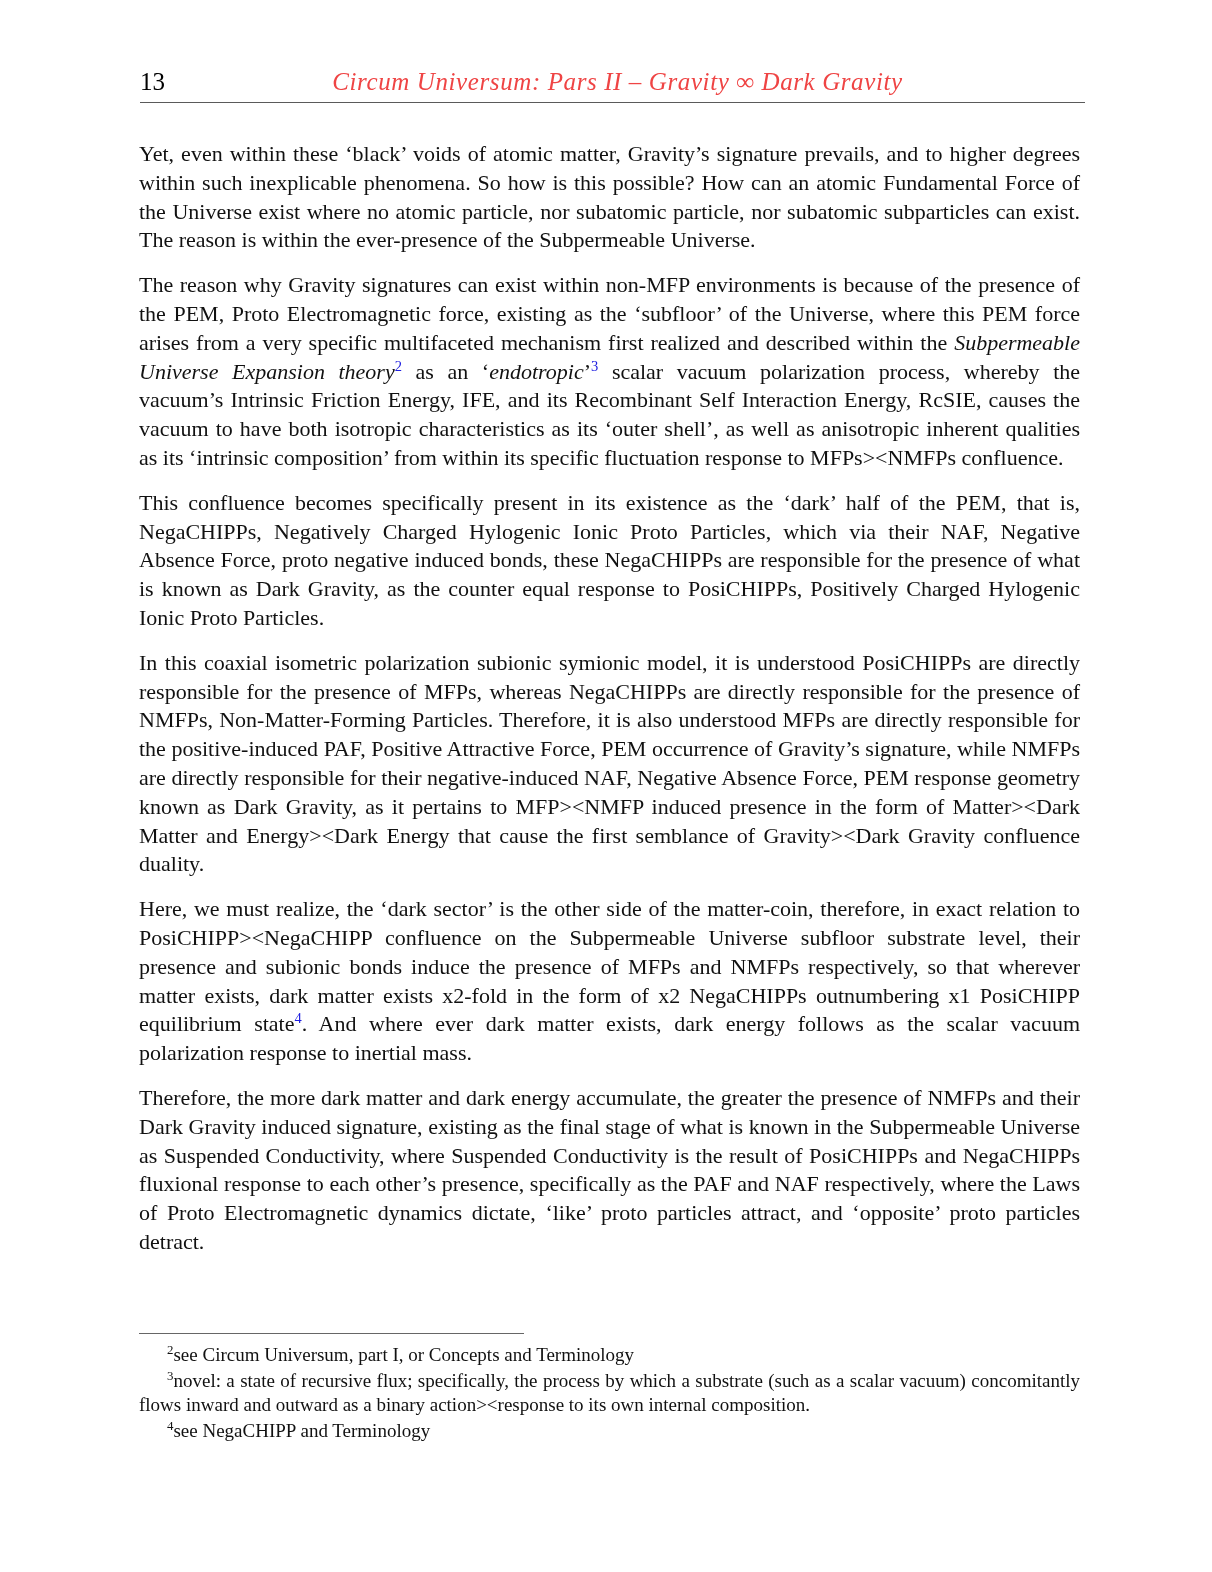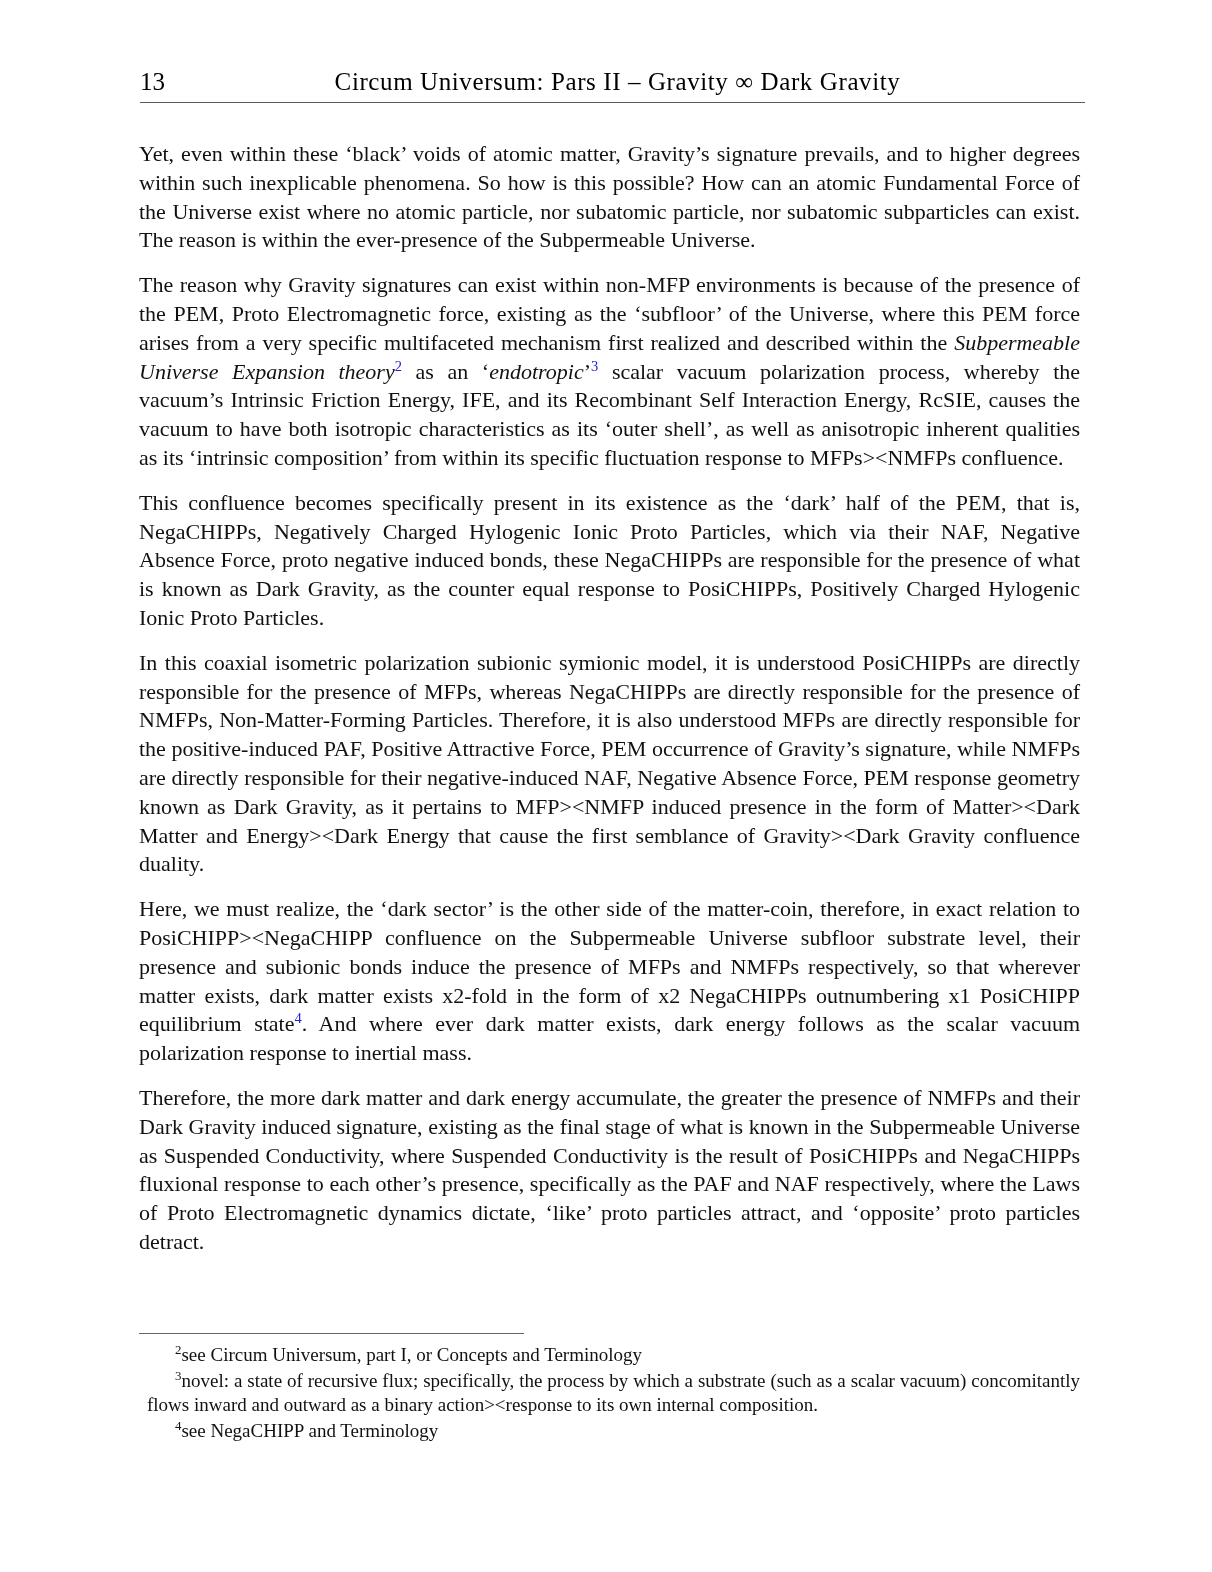--- a/index.html
+++ b/index.html
@@ -42,21 +42,22 @@
     font-size: 25px;
     line-height: 1;
     color: #000000;
     width: 150px;
     flex: 0 0 150px;
   }
   .header-title {
     flex: 1 1 auto;
     text-align: center;
     font-size: 25px;
-    color: #000000;
+    font-style: italic;
+    color: #ef4444;
     letter-spacing: 0.6px;
     padding-right: 140px;
     white-space: nowrap;
   }
   .header-rule {
     position: absolute;
     left: 0;
     top: 34px;
     width: 945px;
     height: 0;
@@ -99,21 +100,21 @@
   .fn-rule {
     width: 385px;
     height: 0;
     border-top: 1.6px solid #666666;
     margin: 0 0 9px 0;
   }
   .fn {
     font-size: 19px;
     line-height: 24.6px;
     text-align: justify;
-    margin: 0 0 1px 8px;
+    margin: 0 0 1px 0;
     text-indent: 28px;
     color: #111111;
   }
   .fn sup {
     font-size: 0.68em;
     vertical-align: super;
     line-height: 0;
     color: #111111;
   }
 </style>

